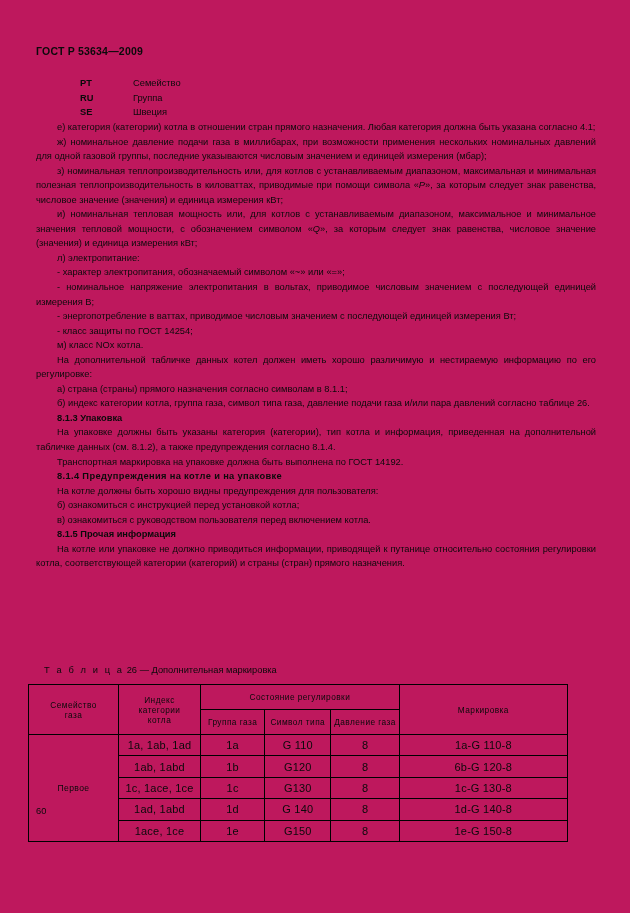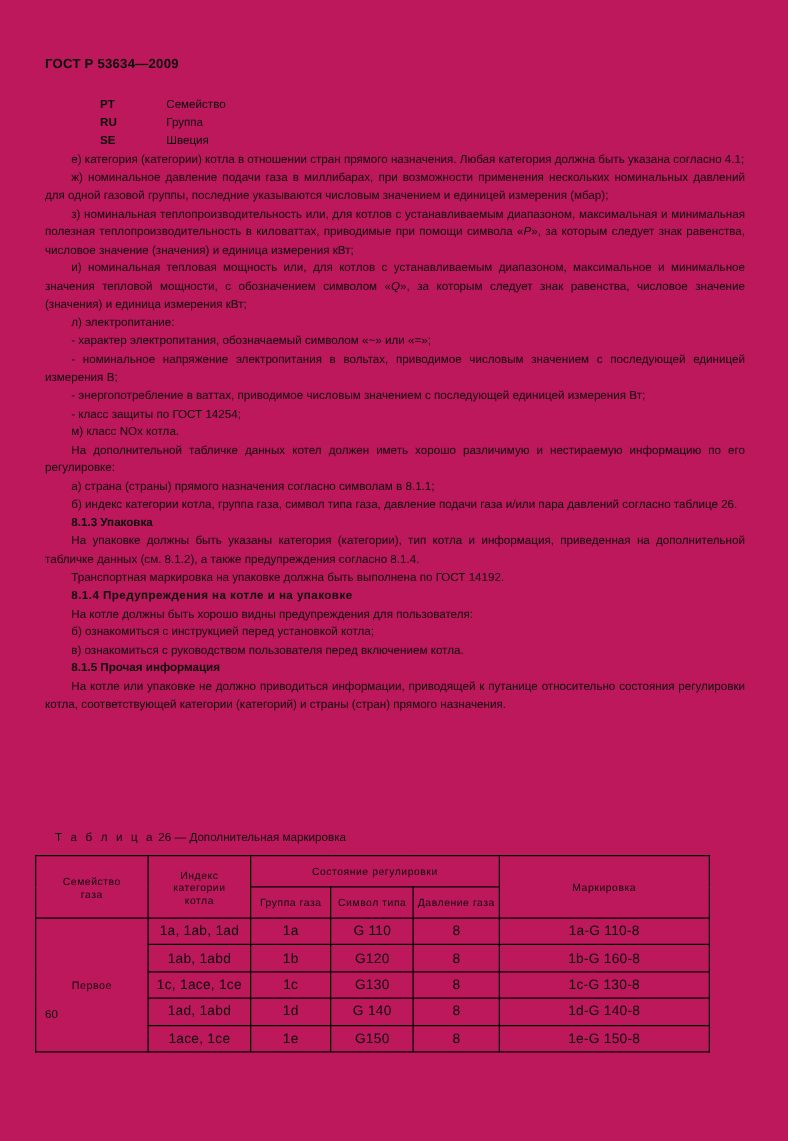--- a/index.html
+++ b/index.html
@@ -236,21 +236,21 @@
         <td>1a</td>
         <td>G 110</td>
         <td>8</td>
         <td>1a-G 110-8</td>
       </tr>
       <tr>
         <td>1ab, 1abd</td>
         <td>1b</td>
         <td>G120</td>
         <td>8</td>
-        <td>1b-G 160-8</td>
+        <td>6b-G 120-8</td>
       </tr>
       <tr>
         <td>1c, 1ace, 1ce</td>
         <td>1c</td>
         <td>G130</td>
         <td>8</td>
         <td>1c-G 130-8</td>
       </tr>
       <tr>
         <td>1ad, 1abd</td>

